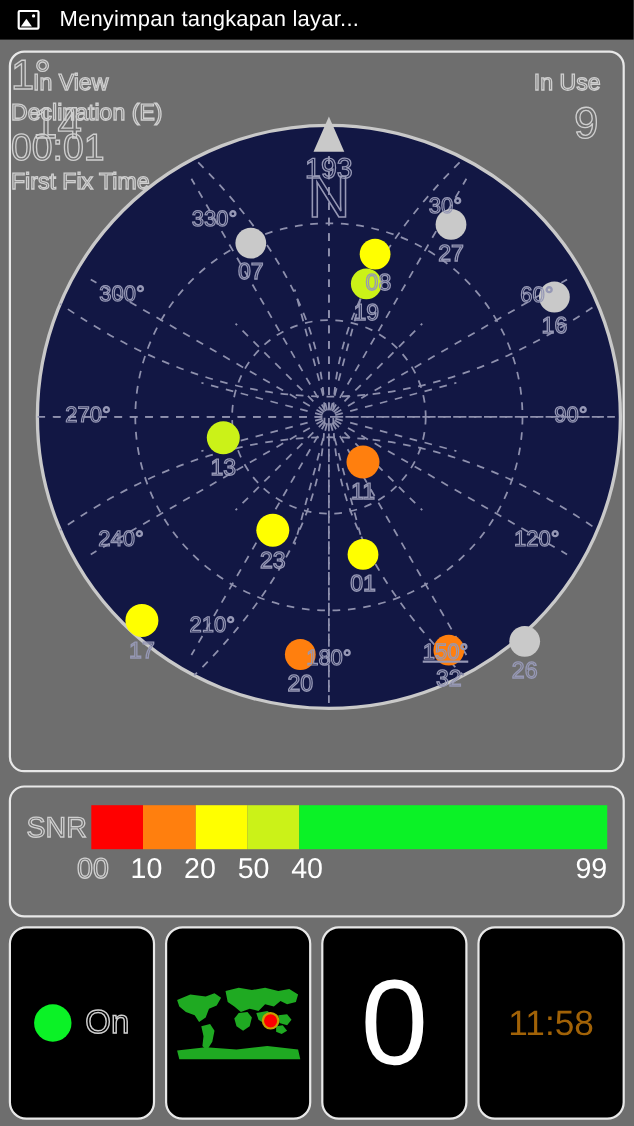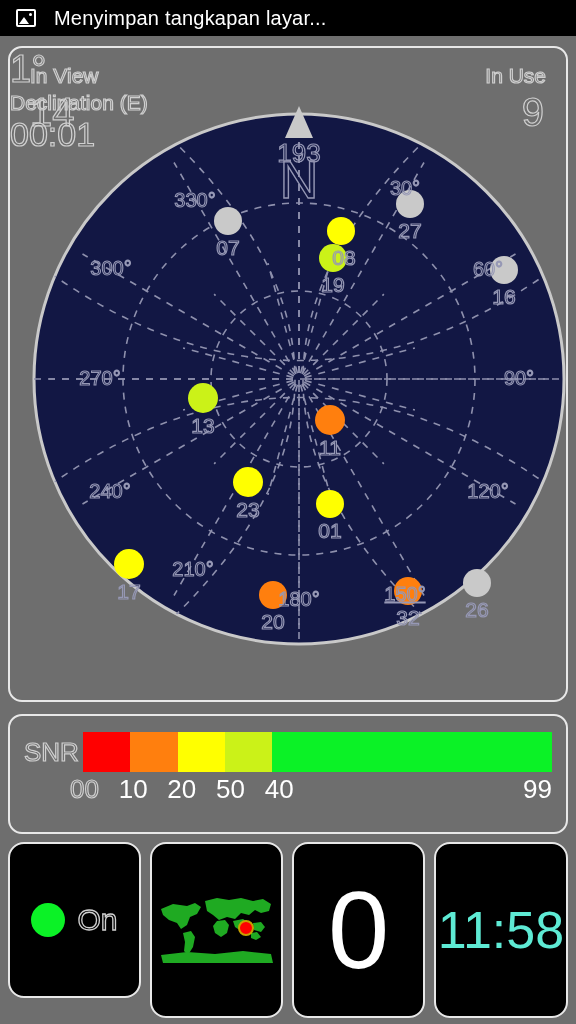--- a/index.html
+++ b/index.html
@@ -103,29 +103,29 @@
   #snr-ticks span { position: absolute; font-size: 26px; color: #fff; top: 0; }
   #snr-ticks span.hollow { color: transparent; -webkit-text-stroke: 1.2px #cfcfcf; }
 
   
   .tile {
     position: absolute; top: 842px;
     border: 2px solid #e8e8e8; border-radius: 16px;
     background: #000;
     display: flex; align-items: center; justify-content: center;
   }
-  #tile-gps   { left: 8px;   width: 133px; height: 156px; }
+  #tile-gps   { left: 8px;   width: 133px; height: 176px; }
   #tile-map   { left: 150px; width: 133px; height: 176px; }
   #tile-count { left: 292px; width: 133px; height: 176px; }
   #tile-time  { left: 434px; width: 134px; height: 176px; }
 
   #gps-dot { width: 34px; height: 34px; border-radius: 50%; background: #0bf226; }
   #gps-text { font-size: 30px; margin-left: 12px; color: transparent; -webkit-text-stroke: 1.3px #d0d0d0; }
   #count-value { font-size: 110px; color: #fff; font-weight: 300; line-height: 1; }
-  #time-value  { font-size: 52px; color: #5eead4; }
+  #time-value  { font-size: 32px; color: #a16207; }
   #map-svg { width: 120px; height: 74px; }
 </style>
 </head>
 <body>
 
 <div id="statusbar">
   <span class="sb-icon"></span>
   <span class="sb-text">Menyimpan tangkapan layar...</span>
 </div>
 
@@ -206,39 +206,40 @@
       <div class="sat-label" style="left: 193px; top: 366px;">13</div>
       <div class="sat-label" style="left: 320px; top: 388px;">11</div>
       <div class="sat-label" style="left: 238px; top: 450px;">23</div>
       <div class="sat-label" style="left: 320px; top: 471px;">01</div>
       <div class="sat-label" style="left: 119px; top: 532px;">17</div>
       <div class="sat-label" style="left: 263px; top: 562px;">20</div>
       <div class="sat-label" style="left: 398px; top: 558px;">32</div>
       <div class="sat-label" style="left: 467px; top: 550px;">26</div>
       <div class="ring-label" style="left: 185px; top: 140px; margin-top: 12px;">330°</div>
       <div class="ring-label" style="left: 101px; top: 220px;">300°</div>
-      <div class="ring-label" style="left: 70px; top: 330px; margin-left: 20px;">270°</div>
+      <div class="ring-label" style="left: 70px; top: 330px;">270°</div>
       <div class="ring-label" style="left: 100px; top: 443px;">240°</div>
       <div class="ring-label" style="left: 183px; top: 521px;">210°</div>
       <div class="ring-label" style="left: 289px; top: 551px;">180°</div>
       <div class="ring-label" style="left: 395px; top: 546px; text-decoration: underline;">150°</div>
       <div class="ring-label" style="left: 478px; top: 443px;">120°</div>
       <div class="ring-label" style="left: 509px; top: 330px;">90°</div>
       <div class="ring-label" style="left: 478px; top: 221px;">60°</div>
       <div class="ring-label" style="left: 395px; top: 140px;">30°</div>
     </div>
 
   <div class="corner-label outline" id="inview-label">In View</div>
   <div class="corner-value outline" id="inview-value">14</div>
   <div class="corner-label outline" id="inuse-label">In Use</div>
   <div class="corner-value outline" id="inuse-value">9</div>
 
   <div class="outline" id="decl-value">1°</div>
   <div class="outline" id="decl-label">Declination (E)</div>
   <div class="outline" id="fix-value">00:01</div>
+  <div class="outline" id="fix-label">First Fix Time</div>
 </div>
 
 <div class="panel" id="snr-panel">
   <div id="snr-row">
     <span class="outline" id="snr-title">SNR</span>
     <div id="snr-bar">
         <div style="background: rgb(255, 0, 0); width: 10.101%;"></div>
         <div style="background: rgb(255, 127, 14); width: 10.101%;"></div>
         <div style="background: rgb(255, 255, 0); width: 10.101%;"></div>
         <div style="background: rgb(203, 242, 24); width: 10.101%;"></div>

